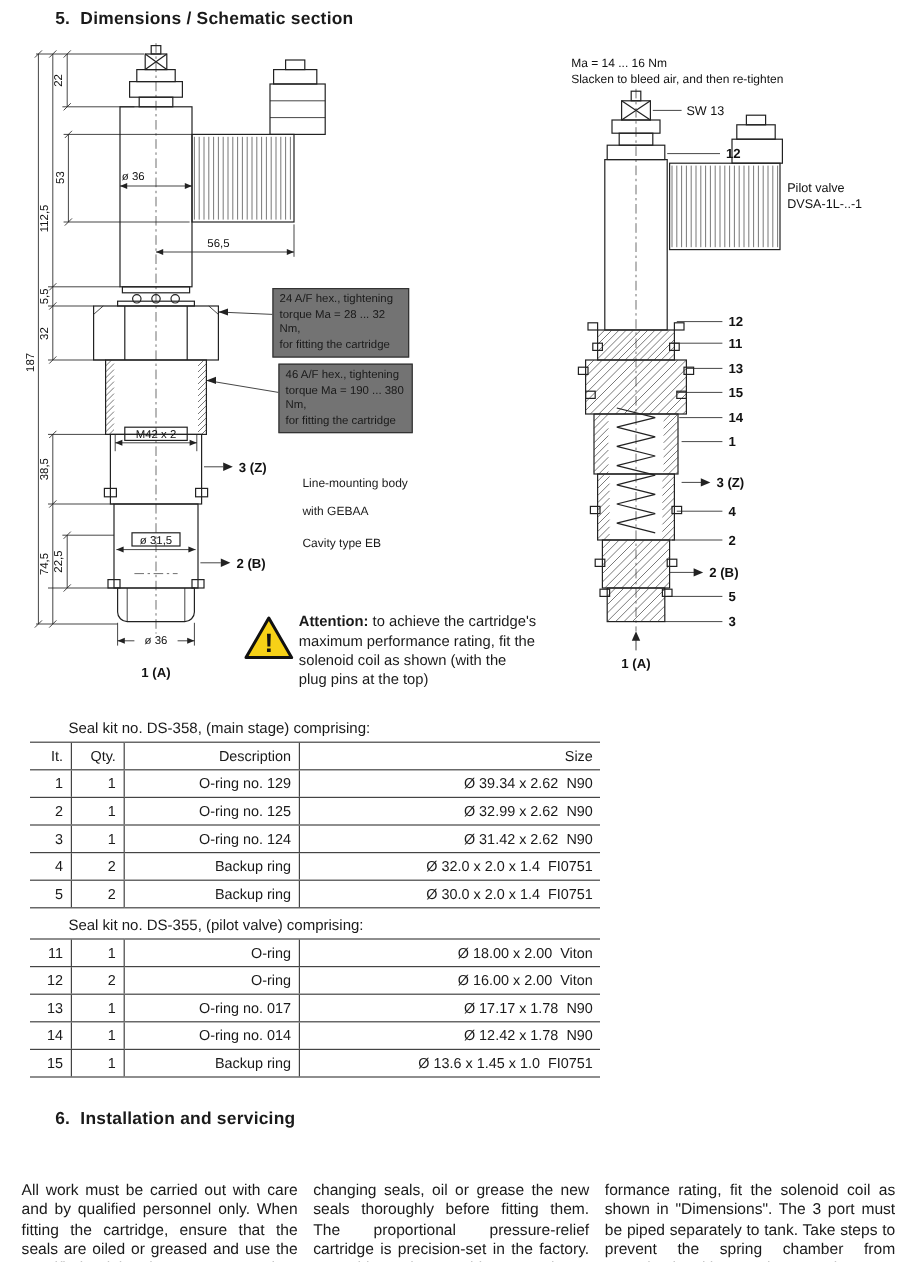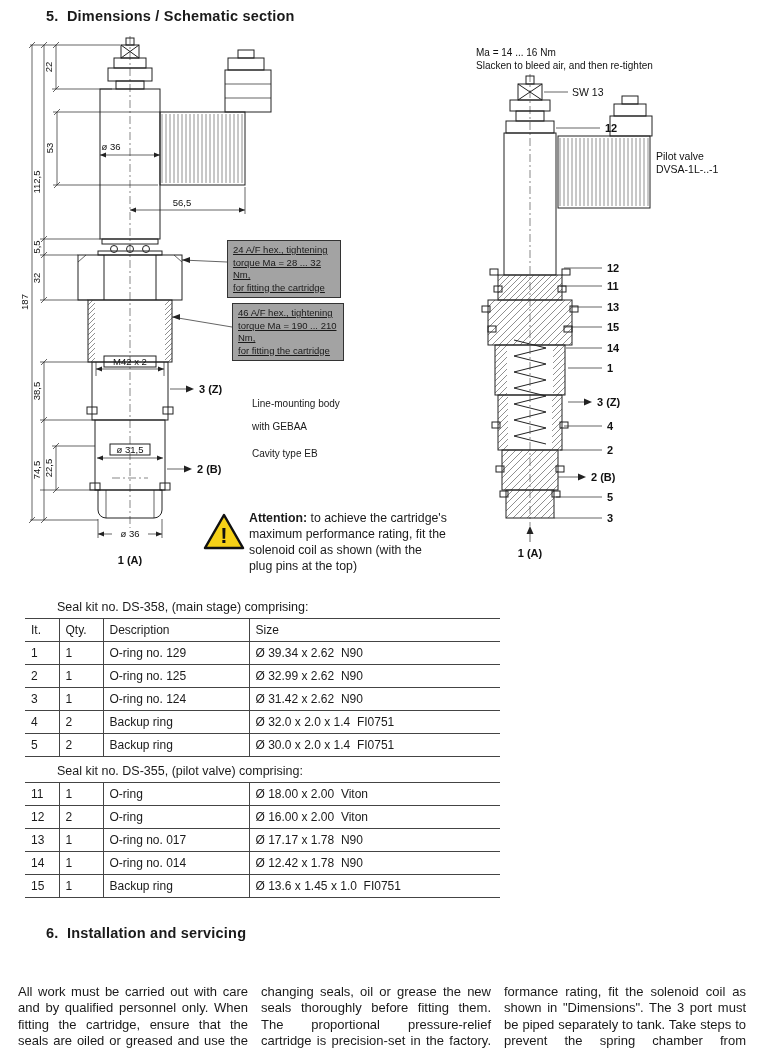--- a/index.html
+++ b/index.html
@@ -14,29 +14,29 @@
   .ln polygon { fill:#222; stroke:none; }
   .ln .thin line, .ln line.thin { stroke-width:.7; }
   .ln .center { stroke:#555; stroke-width:.7; stroke-dasharray:8 3 2 3; }
   .ln text { fill:#111; stroke:none; font-family:"Liberation Sans",sans-serif; font-size:9.5px; }
   .ln text.port, .ln text.num { font-size:11px; font-weight:bold; }
   .ln text.note { font-size:10px; }
   .ln text.lbl { font-size:10.5px; }
   .hatch line { stroke:#333; stroke-width:.55; }
   .seal { fill:var(--seal_green,#1e9b1e); stroke:#0e5c0e; stroke-width:.6; }
   .whitebg { fill:#fff; stroke:none; }
-  .callout { position:absolute; border:1px solid #333; background:#a3a3a3; padding:3px 5px; font-size:9.5px; line-height:12.5px;text-decoration:underline; }
+  .callout { position:absolute; border:1px solid #333; background:#737373; padding:3px 5px; font-size:9.5px; line-height:12.5px; }
   .note-lg { position:absolute; font-size:10px; line-height:23px; }
   .attention { position:absolute; font-size:12.3px; line-height:16px; }
   .warn { position:absolute; }
   .tbl-title { position:absolute; font-size:12.5px;margin-left:32px; }
   table.seal-tbl { position:absolute; border-collapse:collapse; table-layout:fixed; }
   table.seal-tbl th, table.seal-tbl td {
     border-top:1px solid #444; border-bottom:1px solid #444; border-left:1px solid #444;
-    font-size:12px; font-weight:normal; text-align:left; height:23px; padding:0 6px;
+    font-size:12px; font-weight:normal; text-align:right; height:23px; padding:0 6px;
     white-space:pre; overflow:hidden;
   }
   table.seal-tbl th:first-child, table.seal-tbl td:first-child { border-left:none; }
   .col { position:absolute; font-size:13px; line-height:16.3px; text-align:justify;margin-top:32px; }
   .force-last { text-align-last:justify; }
 </style>
 </head>
 <body>
 
 <h1 class="sec" style="left:18px;top:8px">5.  Dimensions / Schematic section</h1>
@@ -268,21 +268,21 @@
   </g>
 </svg>
 
 <div class="callout" style="left:227px;top:240px;width:114px">
   <div>24 A/F hex., tightening</div>
   <div>torque Ma = 28 ... 32 Nm,</div>
   <div>for fitting the cartridge</div>
 </div>
 <div class="callout" style="left:232px;top:303px;width:112px">
   <div>46 A/F hex., tightening</div>
-  <div>torque Ma = 190 ... 210 Nm,</div>
+  <div>torque Ma = 190 ... 380 Nm,</div>
   <div>for fitting the cartridge</div>
 </div>
 
 <div class="note-lg" style="left:252px;top:392px">
   <div>Line-mounting body</div>
   <div>with GEBAA</div>
 </div>
 <div class="note-lg" style="left:252px;top:442px">Cavity type EB</div>
 
 <svg class="warn" style="left:202px;top:512px" width="44" height="40" viewBox="0 0 44 40">

